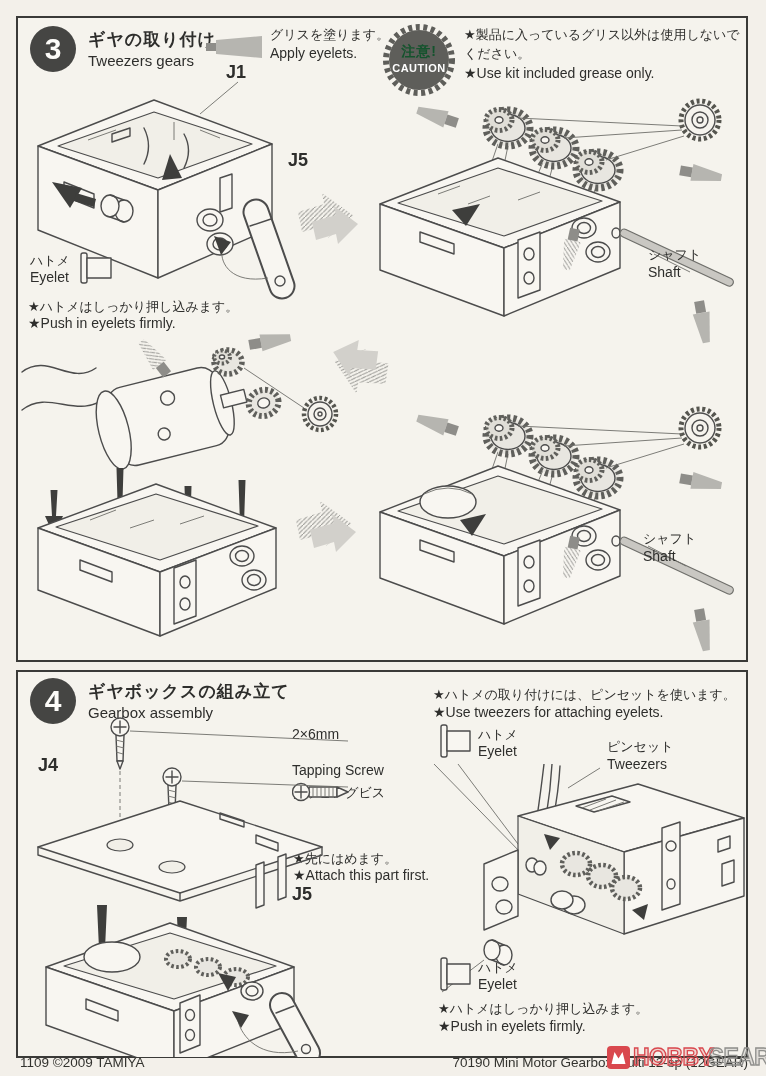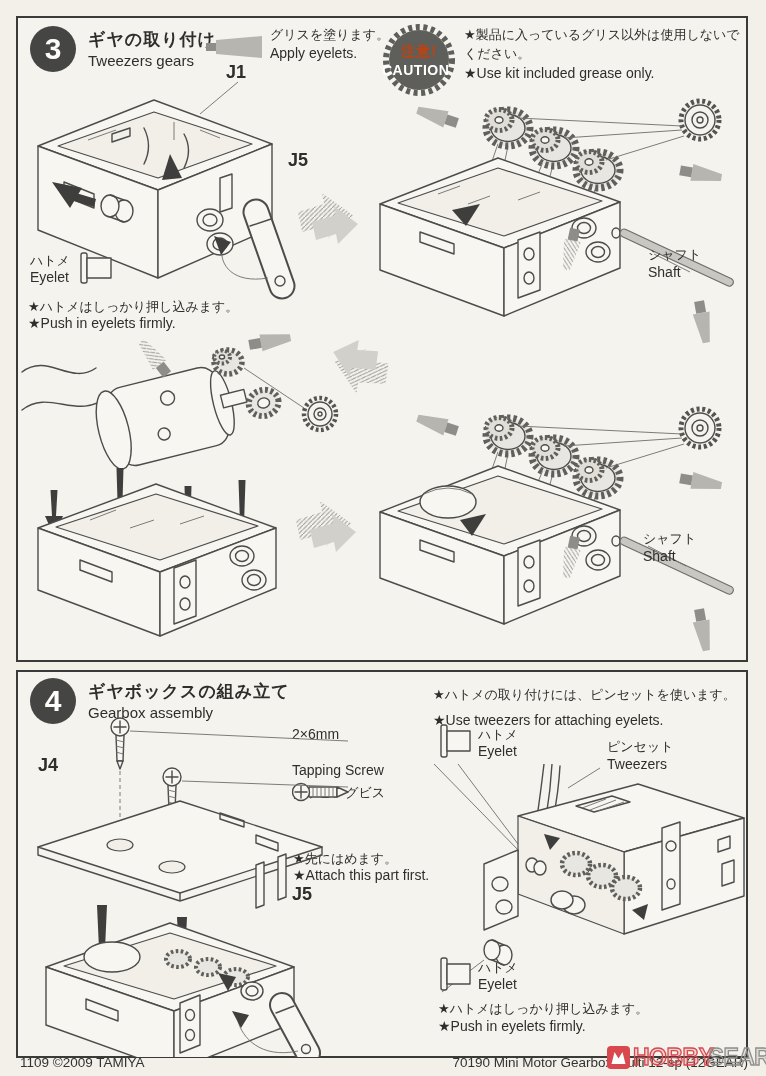--- a/index.html
+++ b/index.html
@@ -10,24 +10,24 @@
   .stepnum{width:46px;height:46px;border-radius:50%;background:#454543;color:#fdfcf9;
            font-size:30px;font-weight:bold;display:flex;align-items:center;justify-content:center;}
   .t-jp{font-size:17px;font-weight:bold;letter-spacing:1px;white-space:nowrap;}
   .t-en{font-size:15px;white-space:nowrap;}
   .s-jp{font-size:13px;white-space:nowrap;}
   .s-en{font-size:14px;white-space:nowrap;}
   .note-jp{font-size:13px;white-space:nowrap;}
   .note-en{font-size:14px;white-space:nowrap;}
   .part{font-size:18px;font-weight:bold;white-space:nowrap;}
   .wrapbox{font-size:13px;line-height:1.45;}
-  .badge-jp{position:absolute;left:0;top:20px;width:74px;text-align:center;color:#c2410c;
+  .badge-jp{position:absolute;left:0;top:20px;width:74px;text-align:center;color:#14532d;
             font-weight:bold;font-size:14px;letter-spacing:1px;}
-  .badge-en{position:absolute;left:0;top:39px;width:74px;text-align:left;color:#fff;
-            font-weight:bold;font-size:14px;letter-spacing:0.5px;}
+  .badge-en{position:absolute;left:0;top:39px;width:74px;text-align:center;color:#fff;
+            font-weight:bold;font-size:11px;letter-spacing:0.5px;}
   .footer-txt{font-size:13.5px;color:#33332f;white-space:nowrap;text-align:center;}
   .wm-row{display:flex;align-items:center;}
   .wm{font-weight:bold;font-size:23px;letter-spacing:-0.5px;color:rgba(217,72,78,0.18);
       -webkit-text-stroke:1.3px #d9484e;}
   .wm2{color:rgba(140,140,137,0.18);-webkit-text-stroke:1.3px #8f8f8c;margin-left:-5px;}
   svg .ln{stroke:#4c4c4c;fill:none;stroke-width:1.4;stroke-linejoin:round;stroke-linecap:round;}
   svg .fc{fill:#f8f6f1;stroke:#4c4c4c;stroke-width:1.4;stroke-linejoin:round;}
   svg .fi{fill:#f1efe8;stroke:#4c4c4c;stroke-width:1.2;stroke-linejoin:round;}
   svg .dk{fill:#3e3e3c;stroke:none;}
   svg .thin{stroke:#6e6e6a;stroke-width:0.9;fill:none;}
@@ -425,21 +425,21 @@
         <path d="M262,290 L288,338" stroke="#4c4c4c" stroke-width="26" stroke-linecap="round" fill="none"></path>
         <path d="M262,290 L288,338" stroke="#f8f6f1" stroke-width="22" stroke-linecap="round" fill="none"></path>
         <line x1="256" y1="298" x2="274" y2="291" class="ln"></line>
         <circle cx="286" cy="334" r="4.5" class="ln"></circle>
       </g>
       <path d="M278,336 C240,344 222,322 218,306" class="thin"></path>
       <polygon points="212,296 229,300 221,313" class="dk"></polygon>
     </svg>
 
     <div class="abs note-jp" style="left:415px;top:14px;">★ハトメの取り付けには、ピンセットを使います。</div>
-    <div class="abs note-en" style="left:415px;top:32px;margin-top:8px;">★Use tweezers for attaching eyelets.</div>
+    <div class="abs note-en" style="left:415px;top:32px;">★Use tweezers for attaching eyelets.</div>
 
     <svg class="abs" style="left:419px;top:50px;" width="36" height="38" viewBox="0 0 36 38">
       <rect x="4" y="3" width="6" height="32" rx="2" class="fc"></rect>
       <rect x="10" y="9" width="23" height="20" class="fc"></rect>
     </svg>
     <div class="abs s-jp" style="left:460px;top:54px;">ハトメ</div>
     <div class="abs s-en" style="left:460px;top:71px;">Eyelet</div>
 
     <div class="abs s-jp" style="left:589px;top:66px;">ピンセット</div>
     <div class="abs s-en" style="left:589px;top:84px;">Tweezers</div>

